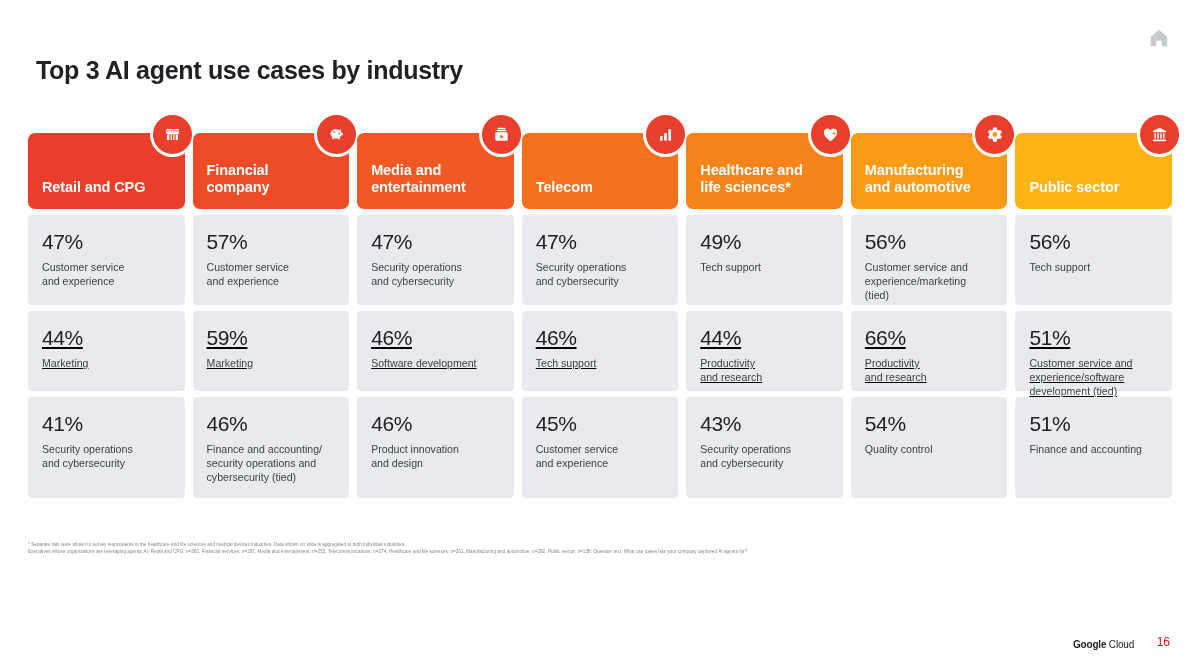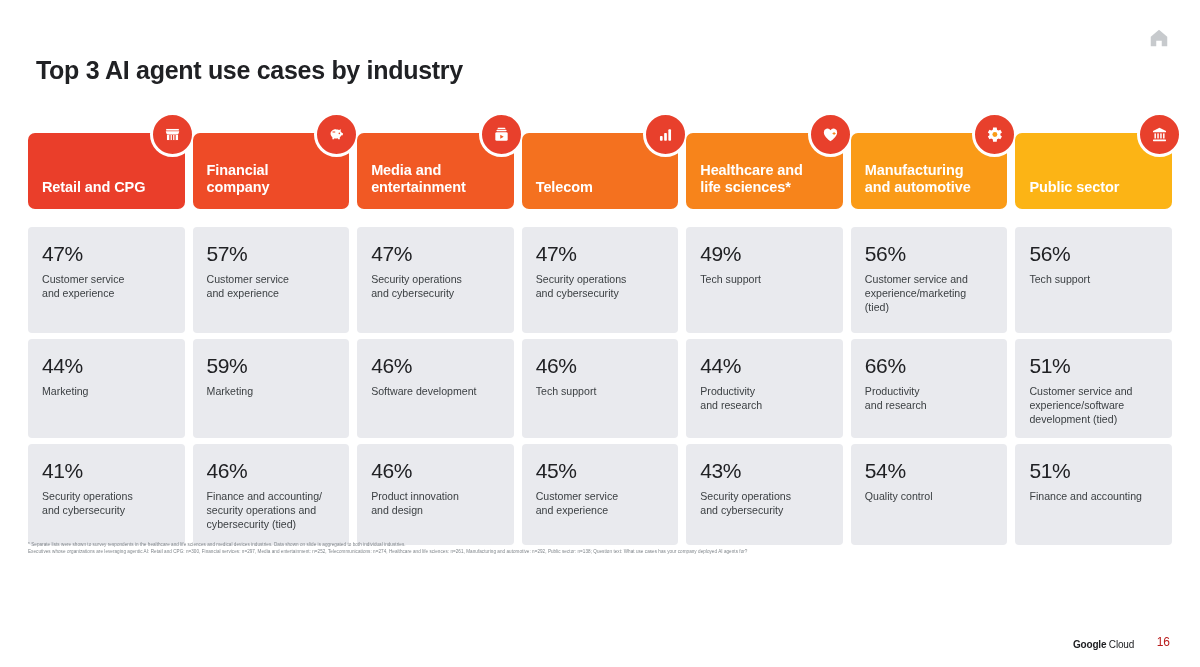--- a/index.html
+++ b/index.html
@@ -54,22 +54,22 @@
     display: flex; align-items: center; justify-content: center;
   }
   .badge svg { width: 19px; height: 19px; fill: #ffffff; }
 
   .cell {
     background: #e9eaee;
     border-radius: 4px;
     padding: 15px 14px 12px 14px;
     margin-bottom: 6px;
   }
-  .cell.r1 { height: 106px; margin-top: 12px; }
-  .cell.r2 { height: 99px; }
+  .cell.r1 { height: 90px; }
+  .cell.r2 { height: 80px; text-decoration: underline; }
   .cell.r3 { height: 101px; margin-bottom: 16px; }
 
   .pct {
     font-size: 21px; font-weight: 400;
     color: #202124; letter-spacing: -0.4px;
     line-height: 1.1; margin-bottom: 7px;
   }
   .lbl {
     font-size: 10.6px; font-weight: 400;
     color: #3c4043; line-height: 1.34;

